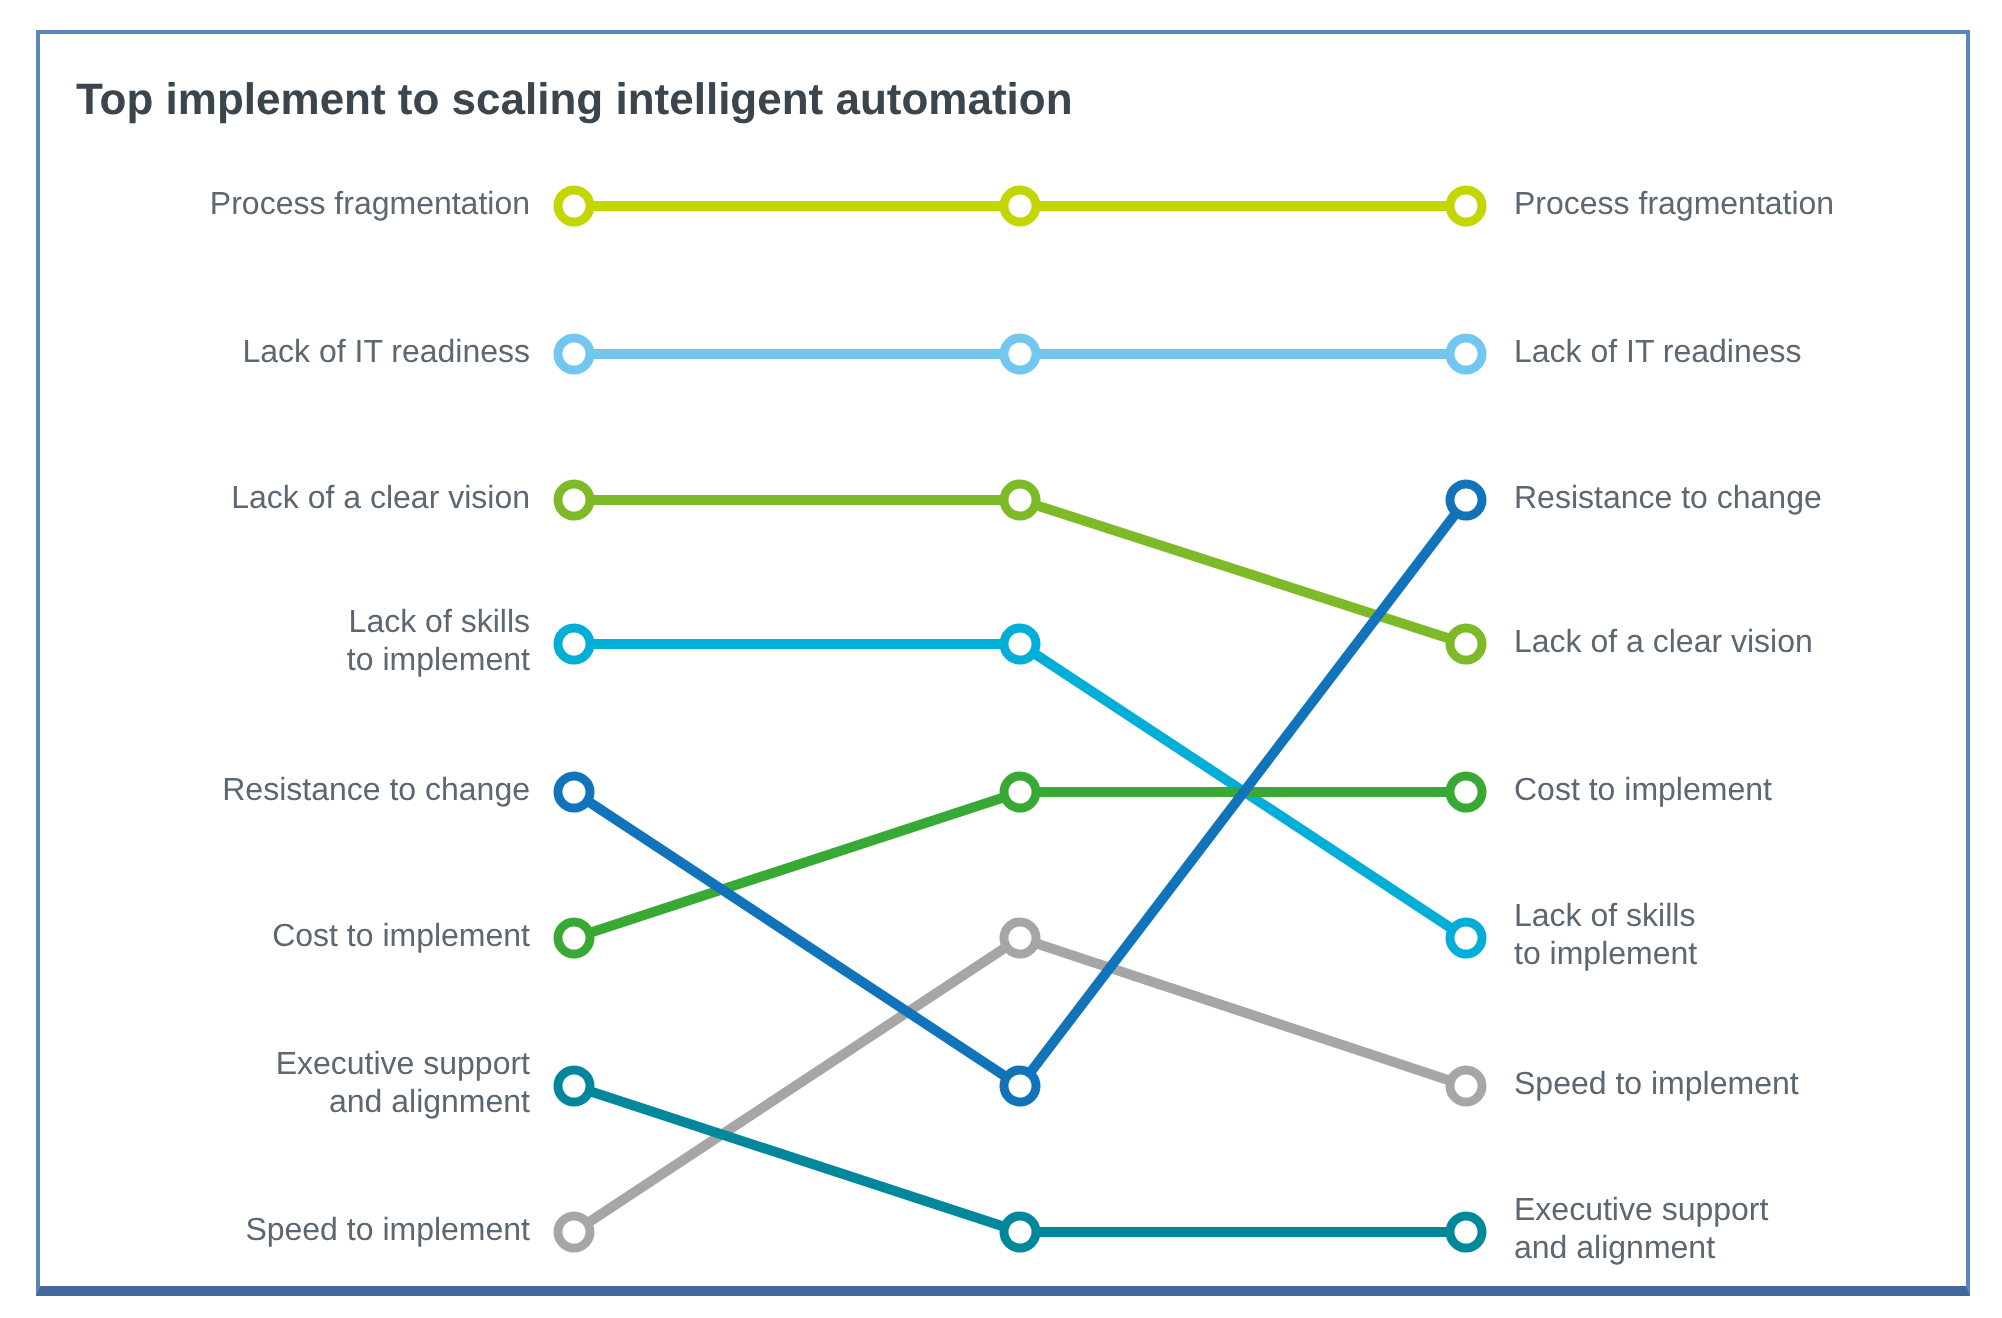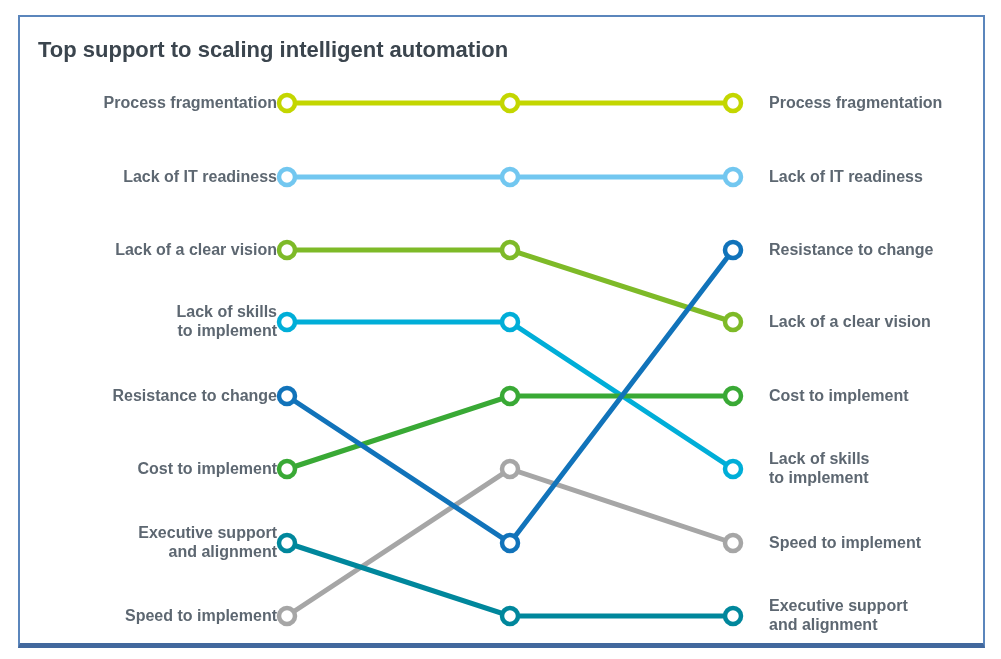--- a/index.html
+++ b/index.html
@@ -24,35 +24,34 @@
     left: 38px; top: 22px;
     font-size: 22px;
     font-weight: bold;
     color: #3b454e;
     letter-spacing: 0;
   }
   #chart-svg { position: absolute; left: 0; top: 0; }
   .axis-label {
     position: absolute;
     font-size: 16px;
-    font-weight: bold;
+    font-weight: normal;
     color: #5d6771;
     line-height: 19px;
     white-space: nowrap;
-    margin-left: 12px;
   }
   .axis-label.left { text-align: right; width: 265px; left: 0; }
   .axis-label.right { text-align: left; left: 757px; }
 </style>
 </head>
 <body>
 
 <div class="frame"></div>
 
-<h1 class="page-title">Top support to scaling intelligent automation</h1>
+<h1 class="page-title">Top implement to scaling intelligent automation</h1>
 
 <svg id="chart-svg" width="1001" height="659" viewBox="0 0 1001 659">
     <polyline points="287,616 510,469 733,543" fill="none" stroke="#a6a6a6" stroke-width="5"></polyline>
     <circle cx="287" cy="616" r="8" fill="#ffffff" stroke="#a6a6a6" stroke-width="4.5"></circle>
     <circle cx="510" cy="469" r="8" fill="#ffffff" stroke="#a6a6a6" stroke-width="4.5"></circle>
     <circle cx="733" cy="543" r="8" fill="#ffffff" stroke="#a6a6a6" stroke-width="4.5"></circle>
     <polyline points="287,543 510,616 733,616" fill="none" stroke="#00879c" stroke-width="5"></polyline>
     <circle cx="287" cy="543" r="8" fill="#ffffff" stroke="#00879c" stroke-width="4.5"></circle>
     <circle cx="510" cy="616" r="8" fill="#ffffff" stroke="#00879c" stroke-width="4.5"></circle>
     <circle cx="733" cy="616" r="8" fill="#ffffff" stroke="#00879c" stroke-width="4.5"></circle>

